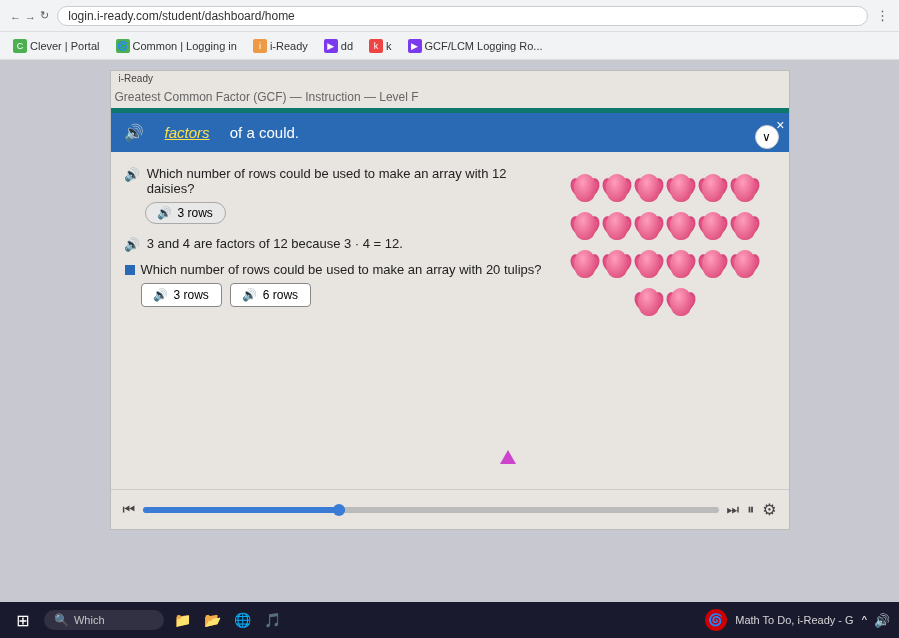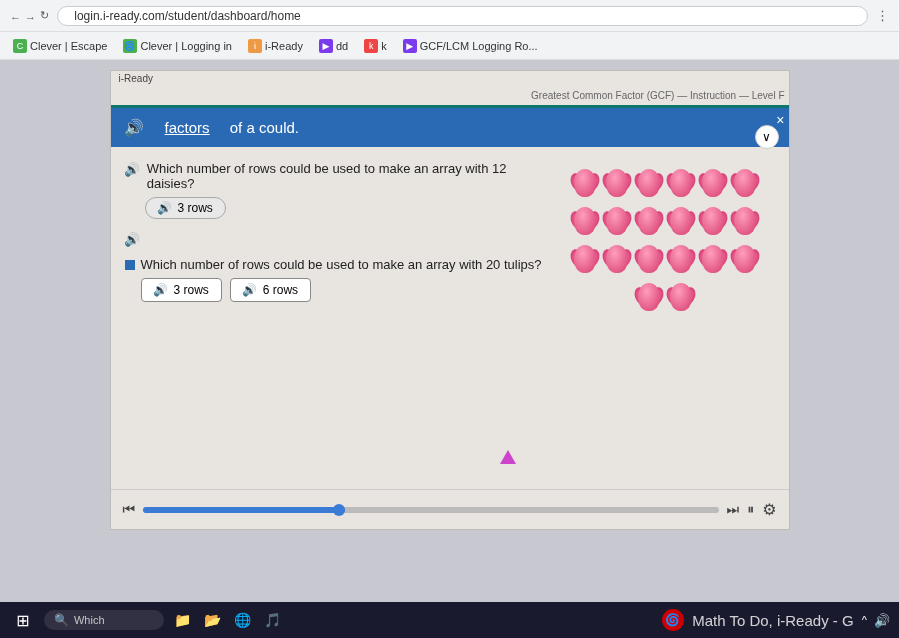--- a/index.html
+++ b/index.html
@@ -26,21 +26,21 @@
       gap: 4px;
       align-items: center;
       font-size: 11px;
       color: #555;
     }
     .url-bar {
       flex: 1;
       background: white;
       border: 1px solid #ccc;
       border-radius: 12px;
-      padding: 2px 16px;
+      padding: 2px 10px;
       font-size: 12px;
       color: #333;
     }
 
     
     .bookmarks-bar {
       background: #f1f3f4;
       height: 28px;
       display: flex;
       align-items: center;
@@ -85,43 +85,44 @@
       background: #e8e4e0;
       width: 680px;
       min-height: 460px;
       border: 1px solid #bbb;
       position: relative;
       margin-top: 5px;
     }
 
     
     .subtitle-bar {
-      text-align: right;
-      font-size: 10px;
+      text-align: left;
+      font-size: 12px;
       color: #666;
       padding: 4px;
-      border-bottom: 3px solid #0f766e;
+      border-bottom: 5px solid #0f766e;
     }
 
     
     .blue-banner {
       background: #2a6ab5;
       color: white;
       padding: 10px 14px;
       display: flex;
       align-items: center;
       gap: 8px;
       font-size: 15px;
       font-weight: 500;
     }
     .blue-banner .speaker-icon {
       font-size: 16px;
     }
     .blue-banner .factors-highlight {
-      color: #ffffff;
+      color: #fde047;
+      font-style: italic;
       text-decoration: underline;
     }
 
     
     .chevron-btn {
       position: absolute;
       top: 54px;
       right: 10px;
       background: white;
       border: 1px solid #ccc;
@@ -377,21 +378,21 @@
     .taskbar-right {
       margin-left: auto;
       display: flex;
       align-items: center;
       gap: 8px;
       color: white;
       font-size: 11px;
     }
     .taskbar-label {
       color: rgba(255,255,255,0.8);
-      font-size: 15px;
+      font-size: 11px;
     }
 
     
     .cursor {
       position: absolute;
       width: 0;
       height: 0;
       border-left: 8px solid transparent;
       border-right: 8px solid transparent;
       border-top: 14px solid #cc44cc;
@@ -415,25 +416,25 @@
     <span>→</span>
     <span>↻</span>
   </div>
   <div class="url-bar">login.i-ready.com/student/dashboard/home</div>
   <span style="font-size:13px;color:#555;">⋮</span>
 </div>
 
 <div class="bookmarks-bar">
   <div class="bookmark-item">
     <span class="bookmark-icon" style="background:#4CAF50;color:white;">C</span>
-    <span>Clever | Escape</span>
+    <span>Clever | Portal</span>
   </div>
   <div class="bookmark-item">
     <span class="bookmark-icon" style="background:#4CAF50;">🌀</span>
-    <span>Clever | Logging in</span>
+    <span>Common | Logging in</span>
   </div>
   <div class="bookmark-item">
     <span class="bookmark-icon" style="background:#e94;color:white;">i</span>
     <span>i-Ready</span>
   </div>
   <div class="bookmark-item">
     <span class="bookmark-icon" style="background:#7c3aed;color:white;">▶</span>
     <span>dd</span>
   </div>
   <div class="bookmark-item">
@@ -475,20 +476,21 @@
             <span>Which number of rows could be used to make an array with 12 daisies?</span>
           </div>
           <div class="answer-badge">
             <span>🔊</span>
             <span>3 rows</span>
           </div>
         </div>
 
         <div class="statement-text">
           <span class="speaker-sm">🔊</span>
+          <span>3 and 4 are factors of 12 because 3 · 4 = 12.</span>
         </div>
 
         <div class="question2-block">
           <div class="question2-header">
             <div class="square-icon"></div>
             <span>Which number of rows could be used to make an array with 20 tulips?</span>
           </div>
           <div class="answer-buttons">
             <button class="answer-btn">
               <span>🔊</span>

